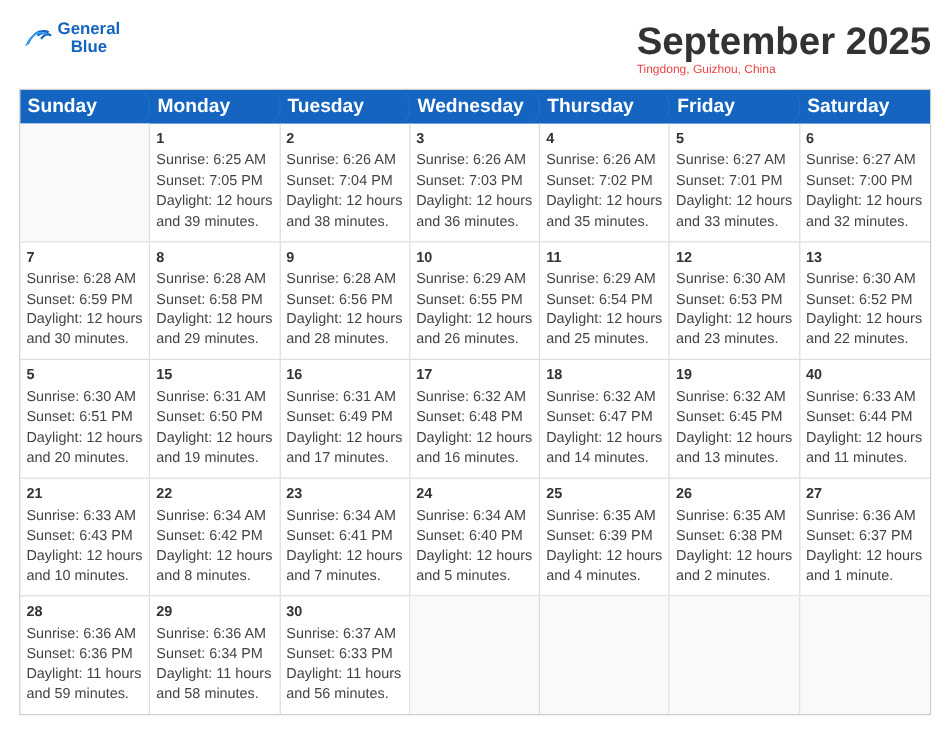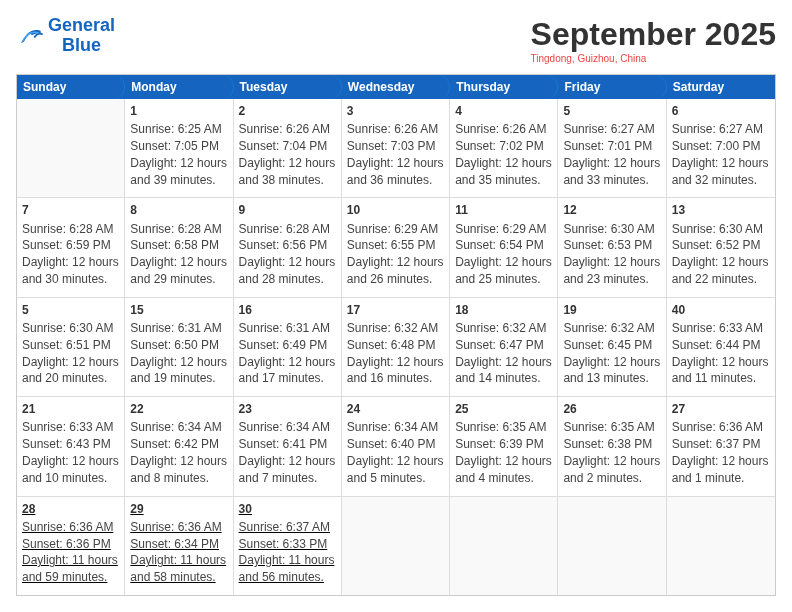--- a/index.html
+++ b/index.html
@@ -22,21 +22,21 @@
       justify-content: space-between;
       align-items: flex-start;
       margin-bottom: 10px;
     }
     .logo {
       display: flex;
       align-items: center;
       gap: 4px;
     }
     .logo-text {
-      font-size: 18px;
+      font-size: 14px;
       font-weight: bold;
       color: #333;
       line-height: 1.1;
     }
     .logo-text span {
       color: #1565c0;
     }
     .logo-icon {
       width: 28px;
       height: 28px;
@@ -59,40 +59,40 @@
       flex-direction: column;
       border: 1px solid #ccc;
     }
     .cal-header {
       display: grid;
       grid-template-columns: repeat(7, 1fr);
       background: #1565c0;
     }
     .cal-header-cell {
       color: #fff;
-      font-size: 12px;
+      font-size: 16px;
       font-weight: bold;
       padding: 5px 6px;
       text-align: left;
       border-right: 1px solid #1976d2;
       border-radius: 12px;
     }
     .cal-header-cell:last-child { border-right: none; }
     .cal-body {
       flex: 1;
       display: flex;
       flex-direction: column;
     }
     .cal-row {
       display: grid;
       grid-template-columns: repeat(7, 1fr);
       flex: 1;
       border-bottom: 1px solid #ddd;
     }
-    .cal-row:last-child { border-bottom: none; text-decoration: underline; }
+    .cal-row:last-child { border-bottom: none; }
     .cal-cell {
       border-right: 1px solid #ddd;
       padding: 4px 5px;
       font-size: 9.5px;
       color: #333;
       line-height: 1.35;
       vertical-align: top;
     }
     .cal-cell:last-child { border-right: none; }
     .cal-cell.empty { background: #f9f9f9; }

